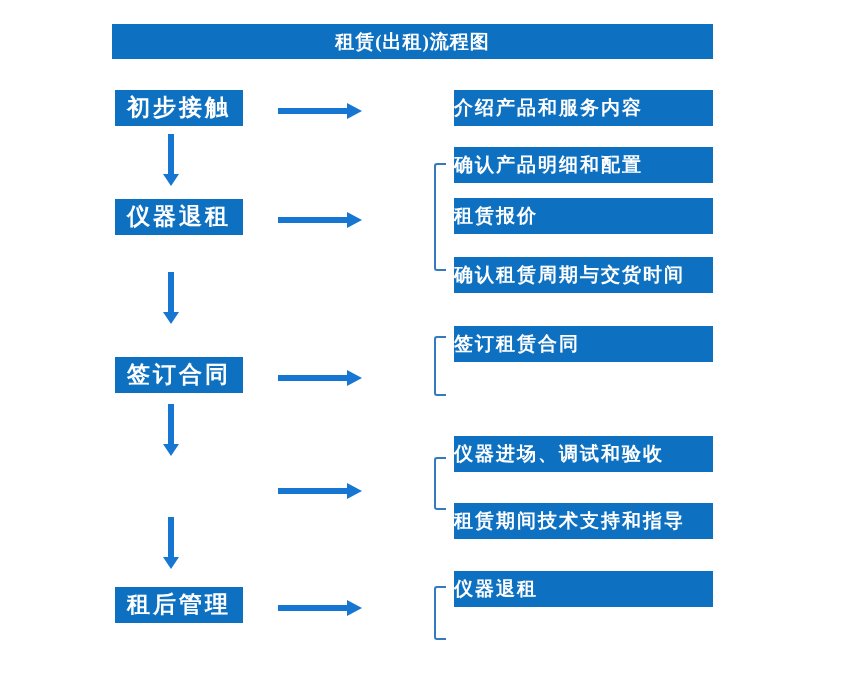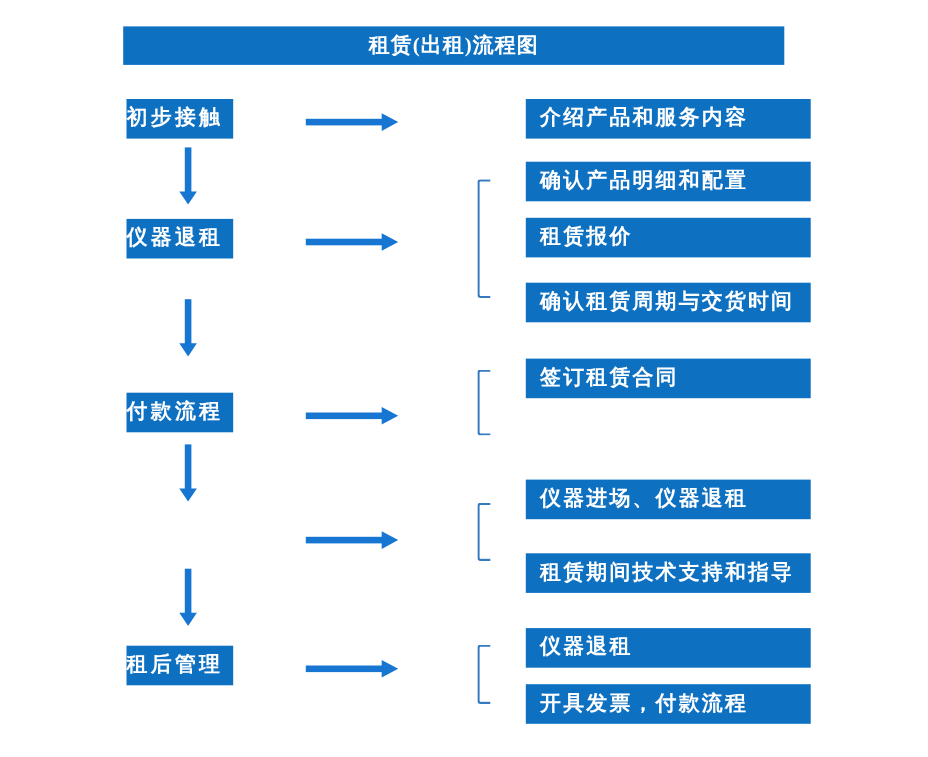--- a/index.html
+++ b/index.html
@@ -30,42 +30,41 @@
     font-size: 19px;
     font-weight: bold;
     letter-spacing: 1px;
     line-height: 35px;
     text-align: center;
   }
 
   .step-box {
     position: absolute;
     left: 103px;
-    width: 97px; height: 36px;
+    width: 128px; height: 36px;
     background: var(--box-fill);
     color: var(--box-text);
-    font-size: 19px;
+    font-size: 23px;
     font-weight: bold;
     letter-spacing: 3px;
     line-height: 36px;
-    text-align: left;
+    text-align: center;
     white-space: nowrap;
   }
 
   .detail-box {
     position: absolute;
-    left: 466px;
+    left: 442px;
     width: 259px; height: 36px;
     background: var(--box-fill);
     color: var(--box-text);
     font-size: 19px;
     font-weight: bold;
     letter-spacing: 2px;
     line-height: 36px;
-    padding-left: 13px;
     white-space: nowrap;
   }
 
   .h-arrow {
     position: absolute;
     left: 263px;
     width: 90px; height: 16px;
   }
   .h-arrow .shaft {
     position: absolute;
@@ -118,32 +117,31 @@
 </style>
 </head>
 <body>
 
 <div class="canvas">
 
   <div class="title-bar">租赁(出租)流程图</div>
 
   <div class="step-box" style="top:78px">初步接触</div>
   <div class="step-box" style="top:187px">仪器退租</div>
-  <div class="step-box" style="top:345px">付款流程</div>
+  <div class="step-box" style="top:345px">签订合同</div>
   <div class="step-box" style="top:575px">租后管理</div>
 
   <div class="detail-box" style="top:78px">介绍产品和服务内容</div>
   <div class="detail-box" style="top:186px">租赁报价</div>
   <div class="detail-box" style="top:135px">确认产品明细和配置</div>
   <div class="detail-box" style="top:314px">签订租赁合同</div>
   <div class="detail-box" style="top:245px">确认租赁周期与交货时间</div>
-  <div class="detail-box" style="top:424px">仪器进场、仪器退租</div>
+  <div class="detail-box" style="top:424px">仪器进场、调试和验收</div>
   <div class="detail-box" style="top:491px">租赁期间技术支持和指导</div>
   <div class="detail-box" style="top:559px">仪器退租</div>
-  <div class="detail-box" style="top:610px">开具发票，付款流程</div>
 
   <div class="h-arrow" style="top:88px">
       <i class="shaft"></i>
       <i class="head"></i>
     </div>
   <div class="h-arrow" style="top:197px">
       <i class="shaft"></i>
       <i class="head"></i>
     </div>
   <div class="h-arrow" style="top:355px">

